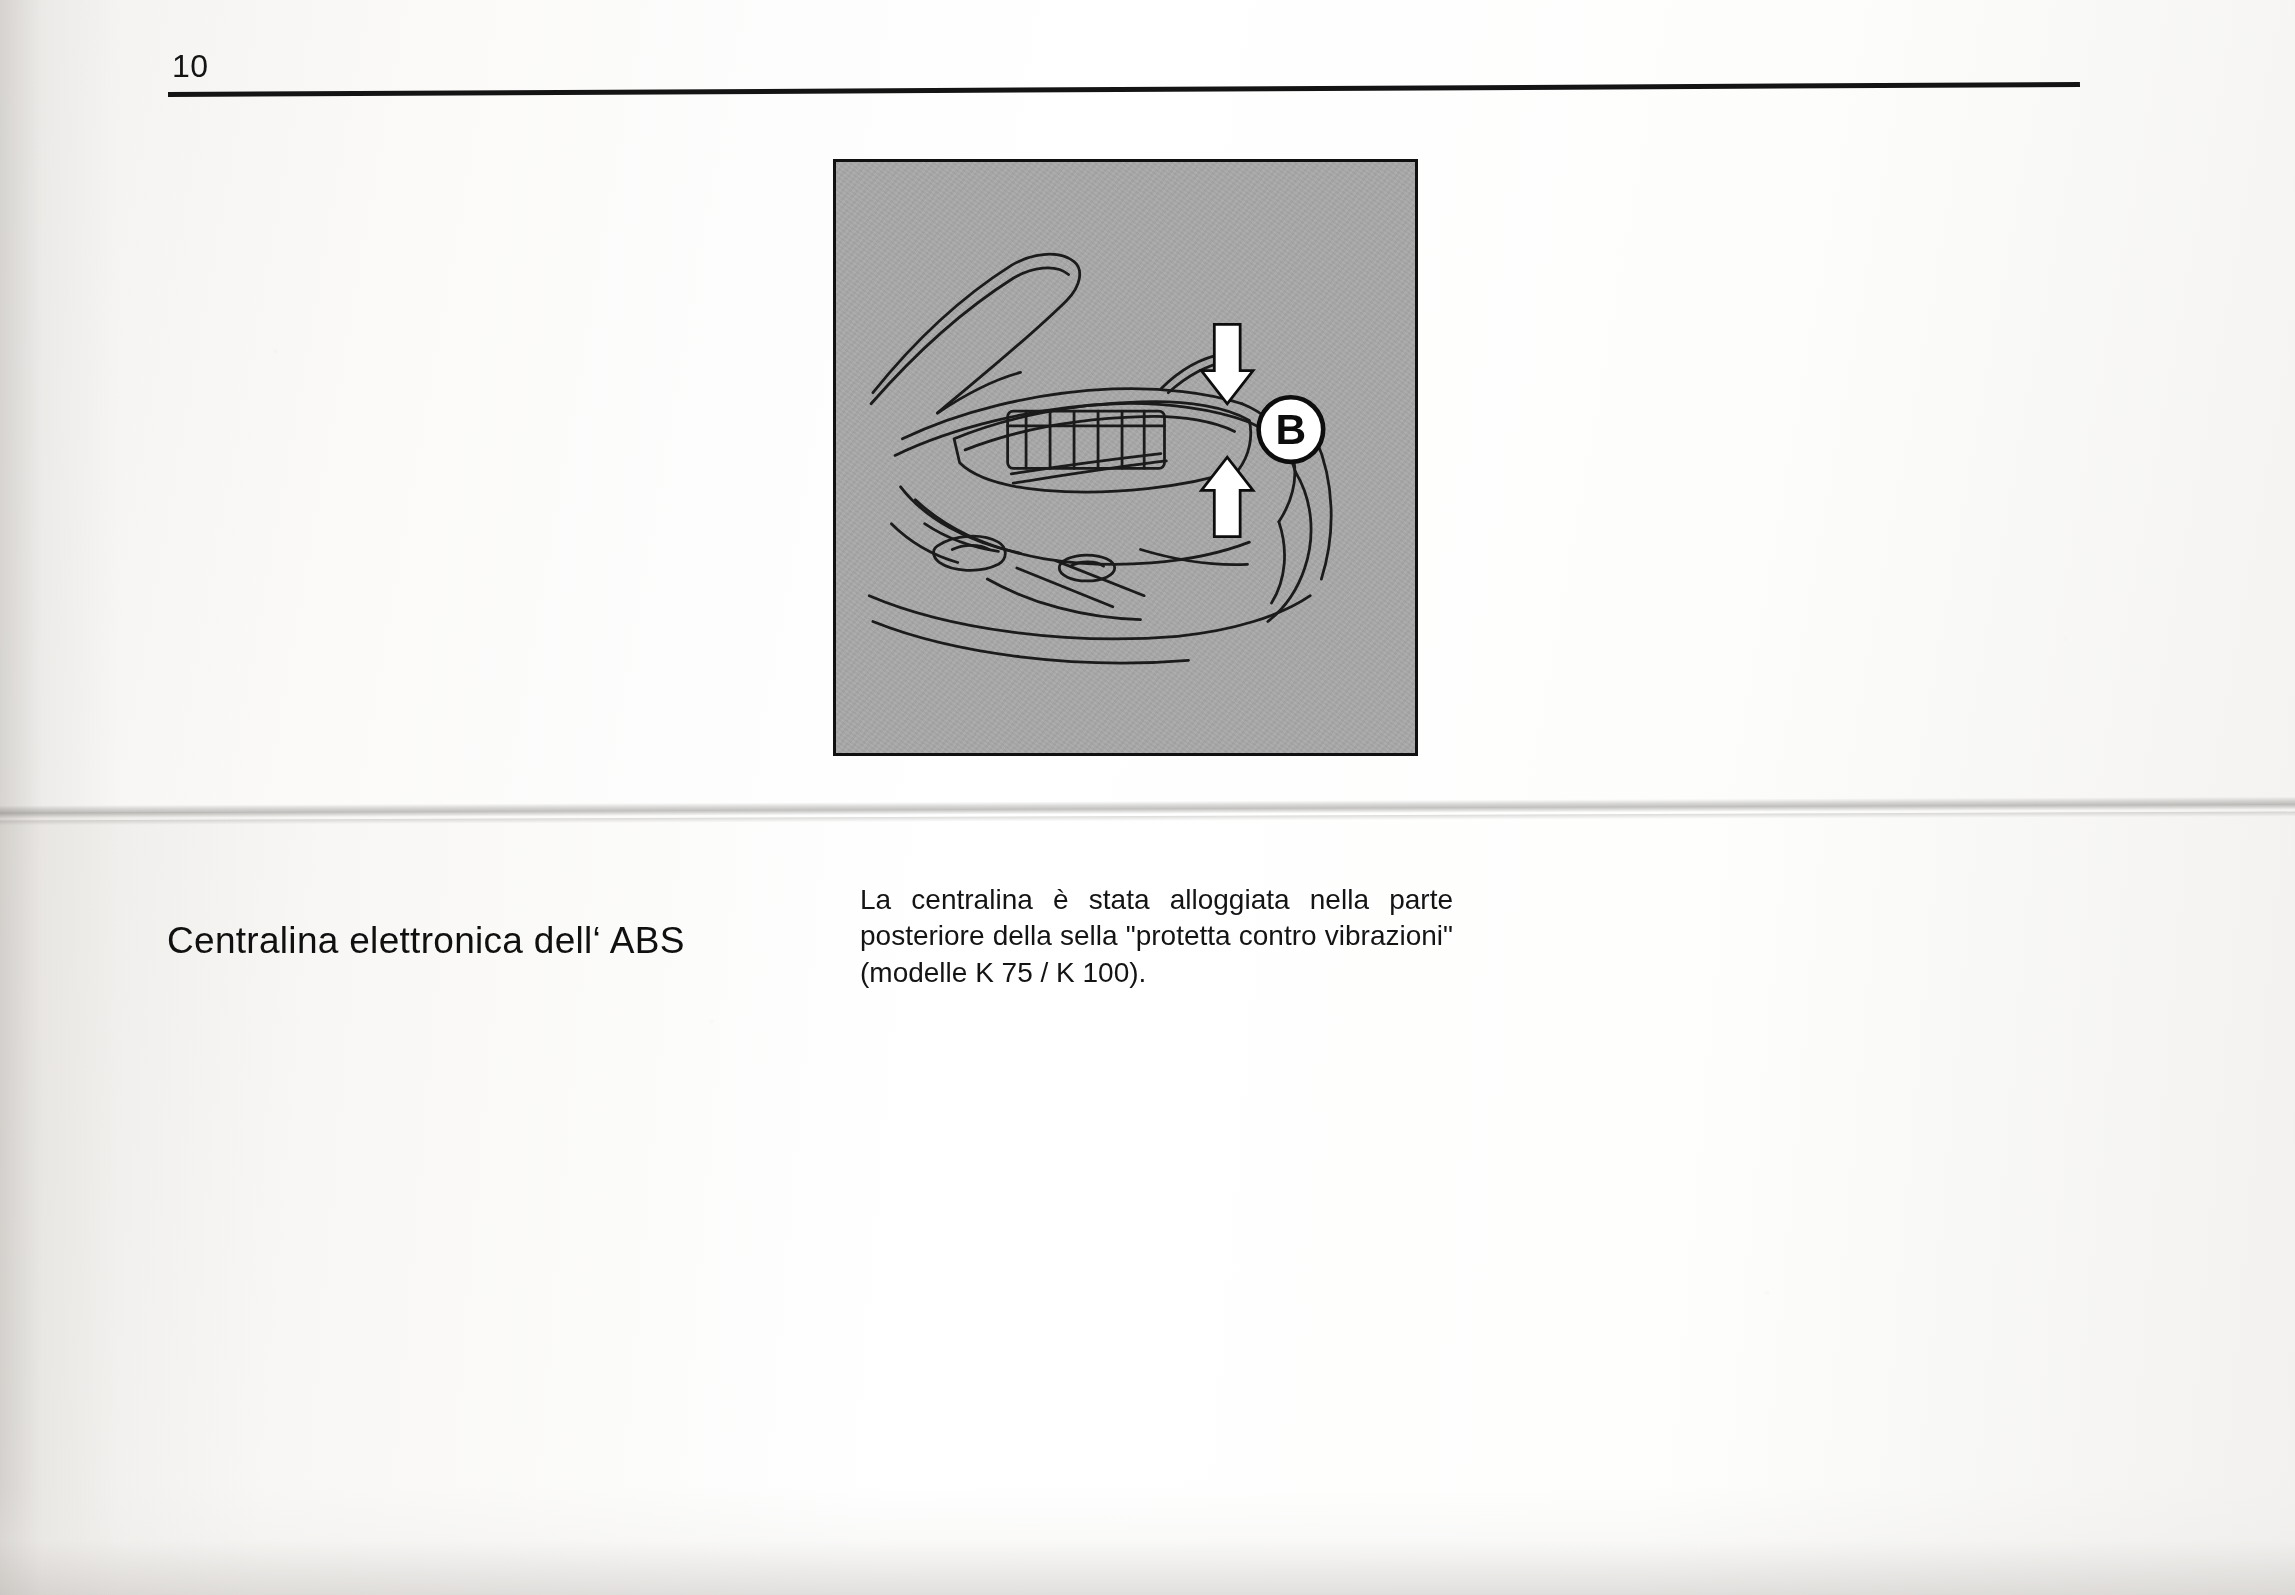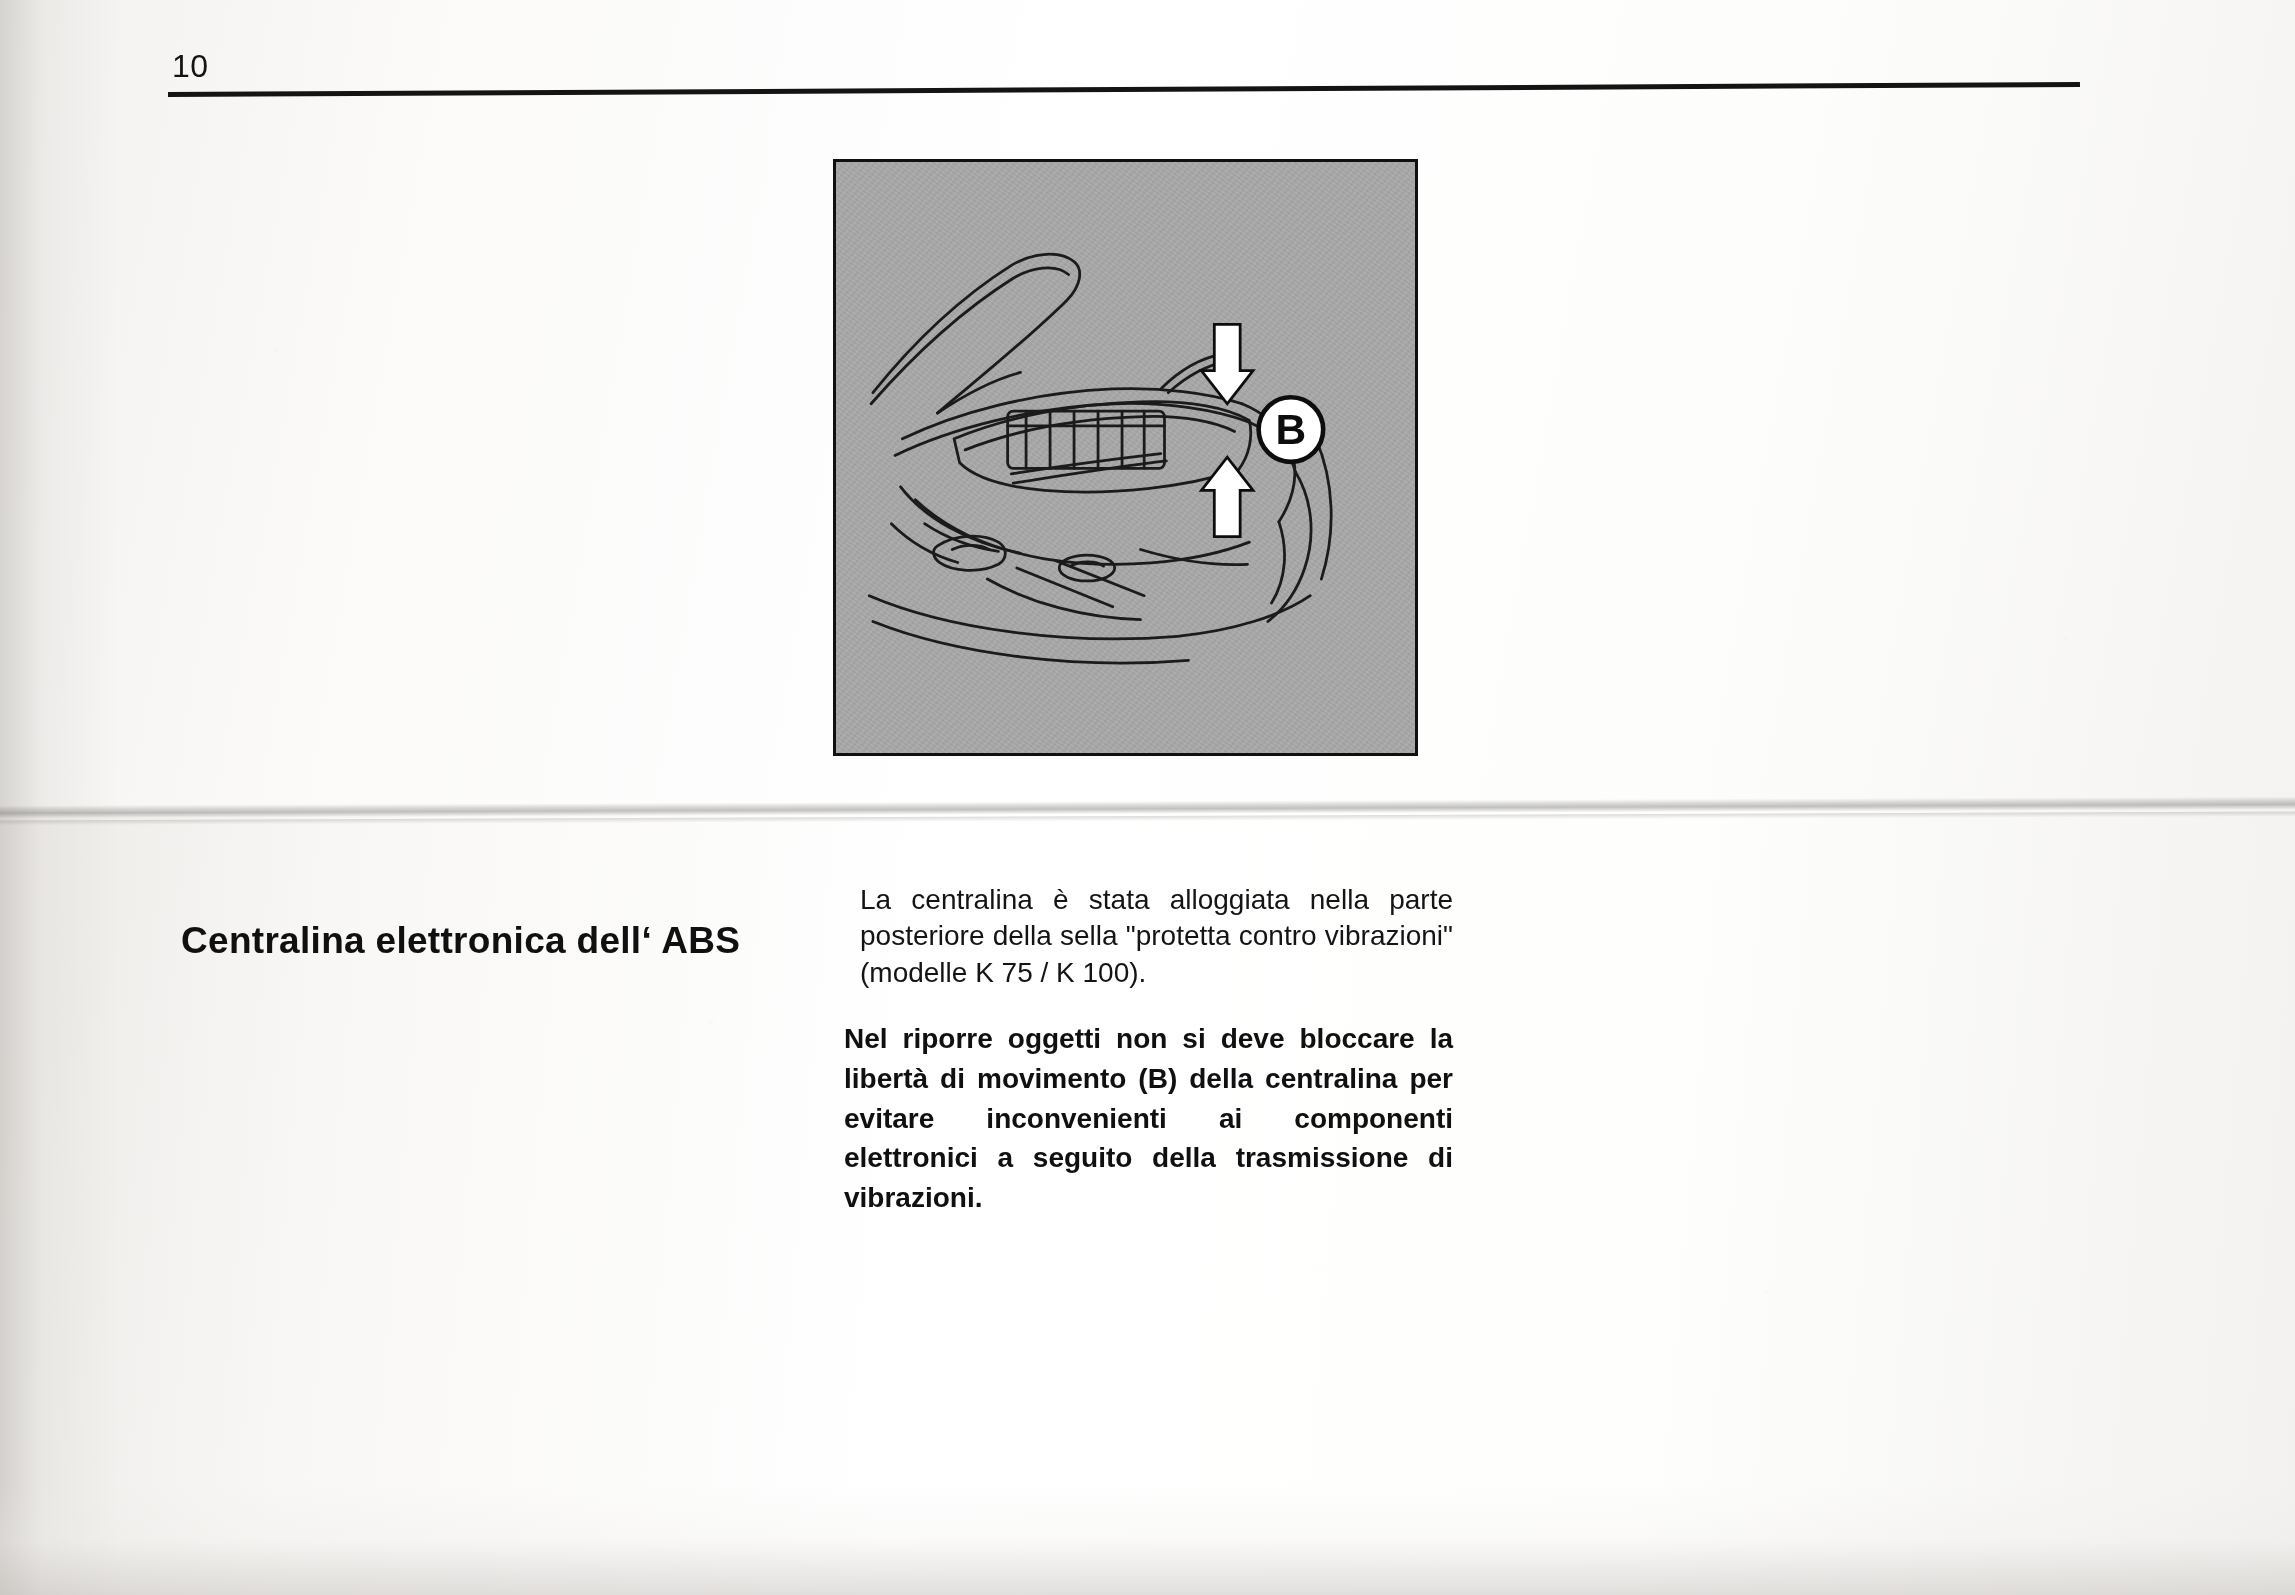--- a/index.html
+++ b/index.html
@@ -105,25 +105,25 @@
     opacity: .5;
     background-image:
       repeating-linear-gradient(35deg, rgba(255,255,255,.06) 0 1.8px, rgba(0,0,0,.05) 1.8px 3.7px),
       repeating-linear-gradient(-48deg, rgba(255,255,255,.05) 0 2.8px, rgba(0,0,0,.04) 2.8px 5.5px);
   }
   .figure svg { position: absolute; inset: 0; }
 
   
   .heading {
     position: absolute;
-    left: 181px;
+    left: 167px;
     top: 893px;
     width: 609px;
     font-size: 37px;
-    font-weight: bold;
+    font-weight: normal;
     line-height: 1.22;
     color: #101010;
     letter-spacing: 0.3px;
   }
   .col-right {
     position: absolute;
     left: 844px;
     top: 882px;
     width: 609px;
   }
@@ -216,16 +216,15 @@
         <circle cx="493" cy="290" r="35" fill="#ffffff" stroke="#0d0d0d" stroke-width="5"></circle>
         <text x="493" y="306" text-anchor="middle" font-family="Liberation Sans, sans-serif" font-size="46" font-weight="bold" fill="#0d0d0d">B</text>
       </g>
     </svg>
   </div>
 
   <h1 class="heading">Centralina elettronica dell‘ ABS</h1>
 
   <div class="col-right">
     <p class="para-intro">La centralina è stata alloggiata nella parte posteriore della sella "protetta contro vibrazioni" (modelle K 75 / K 100).</p>
-    <p class="para-warning">Nel riporre oggetti non si deve bloccare la libertà di movimento (B) della centralina per evitare inconvenienti ai componenti elettronici a seguito della trasmissione di vibrazioni.</p>
   </div>
 </div>
 
 
 </body></html>

